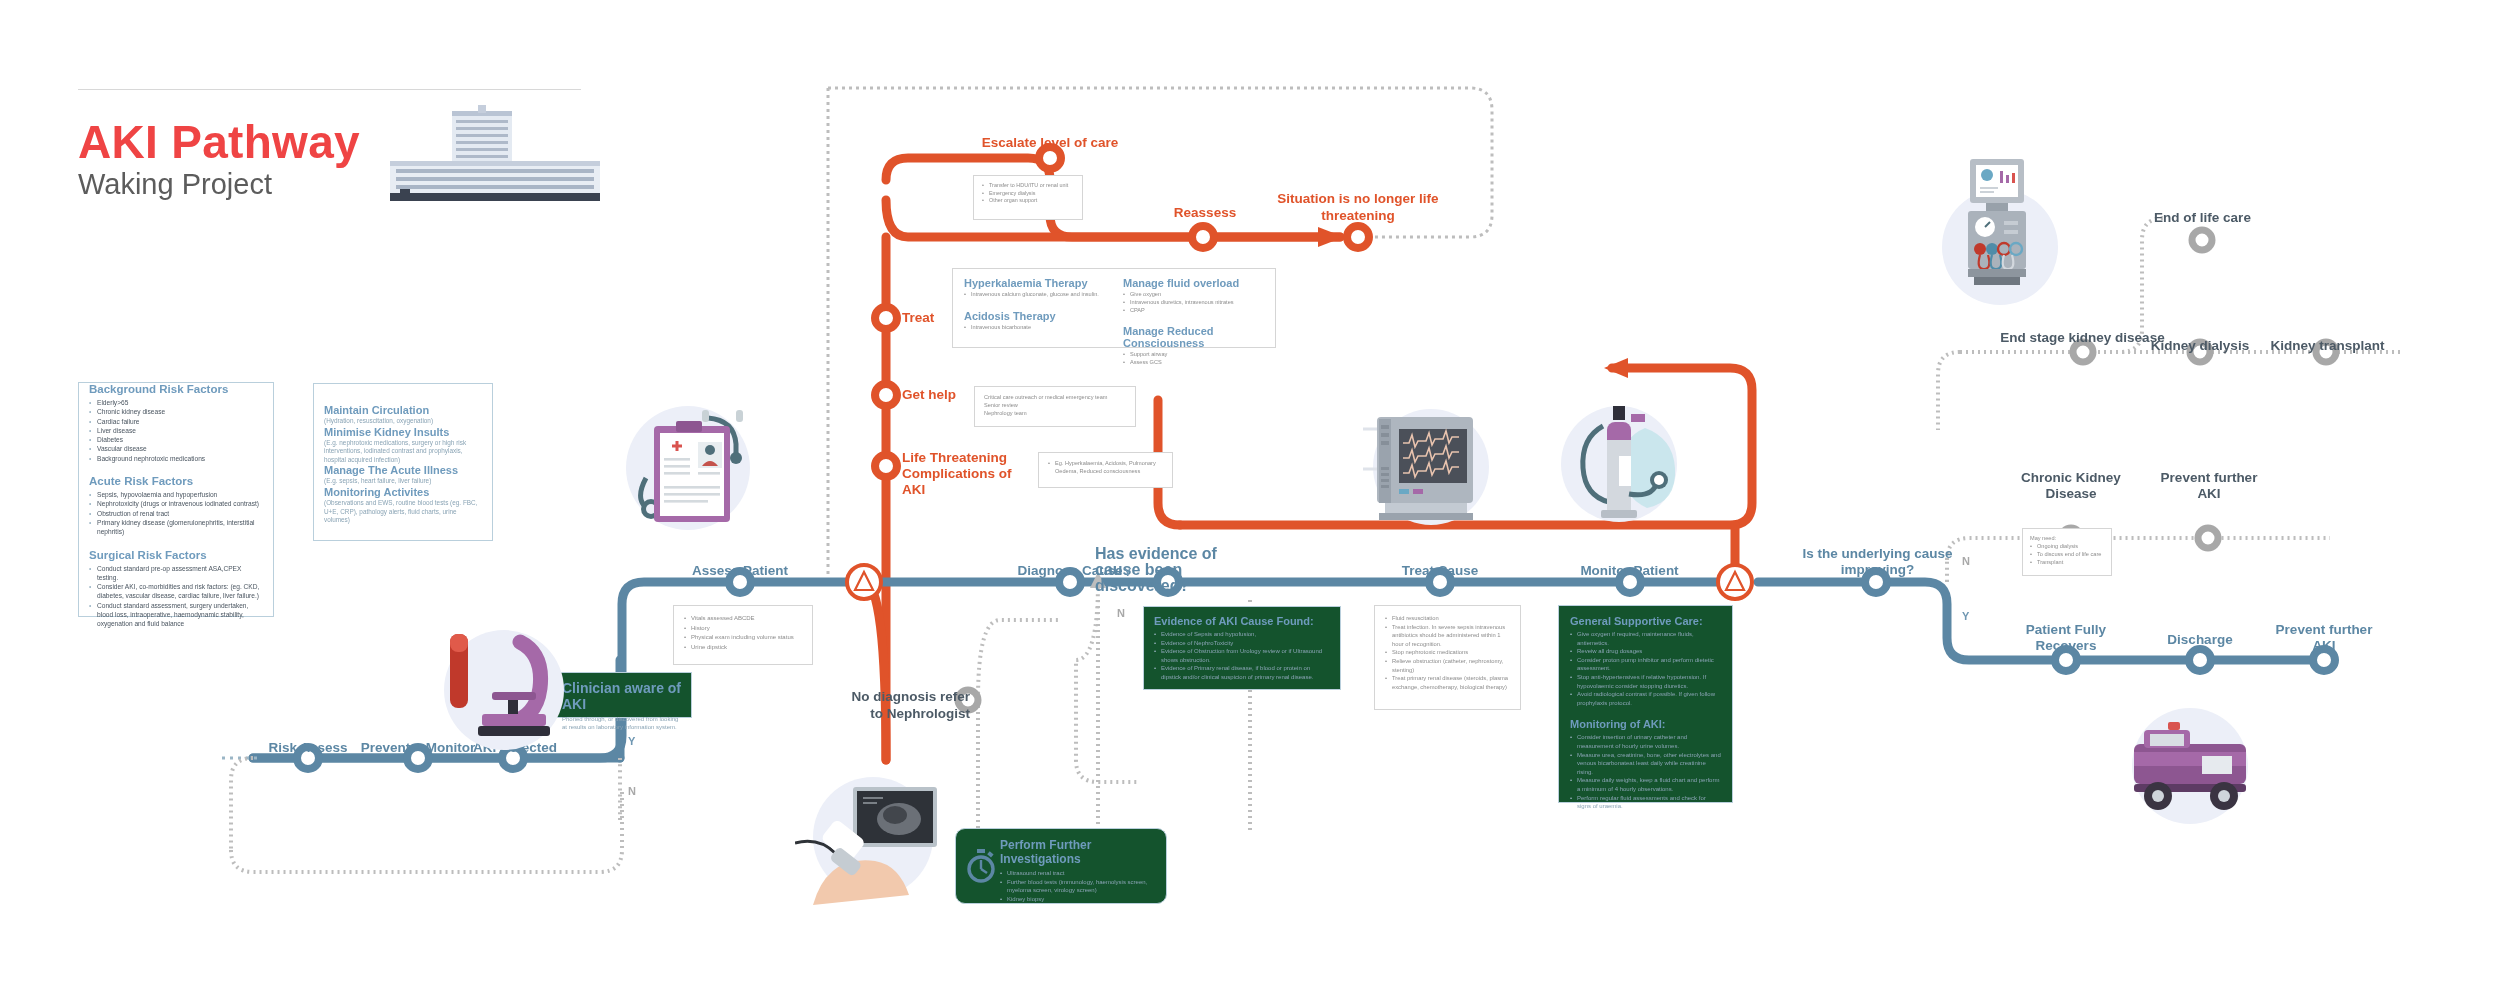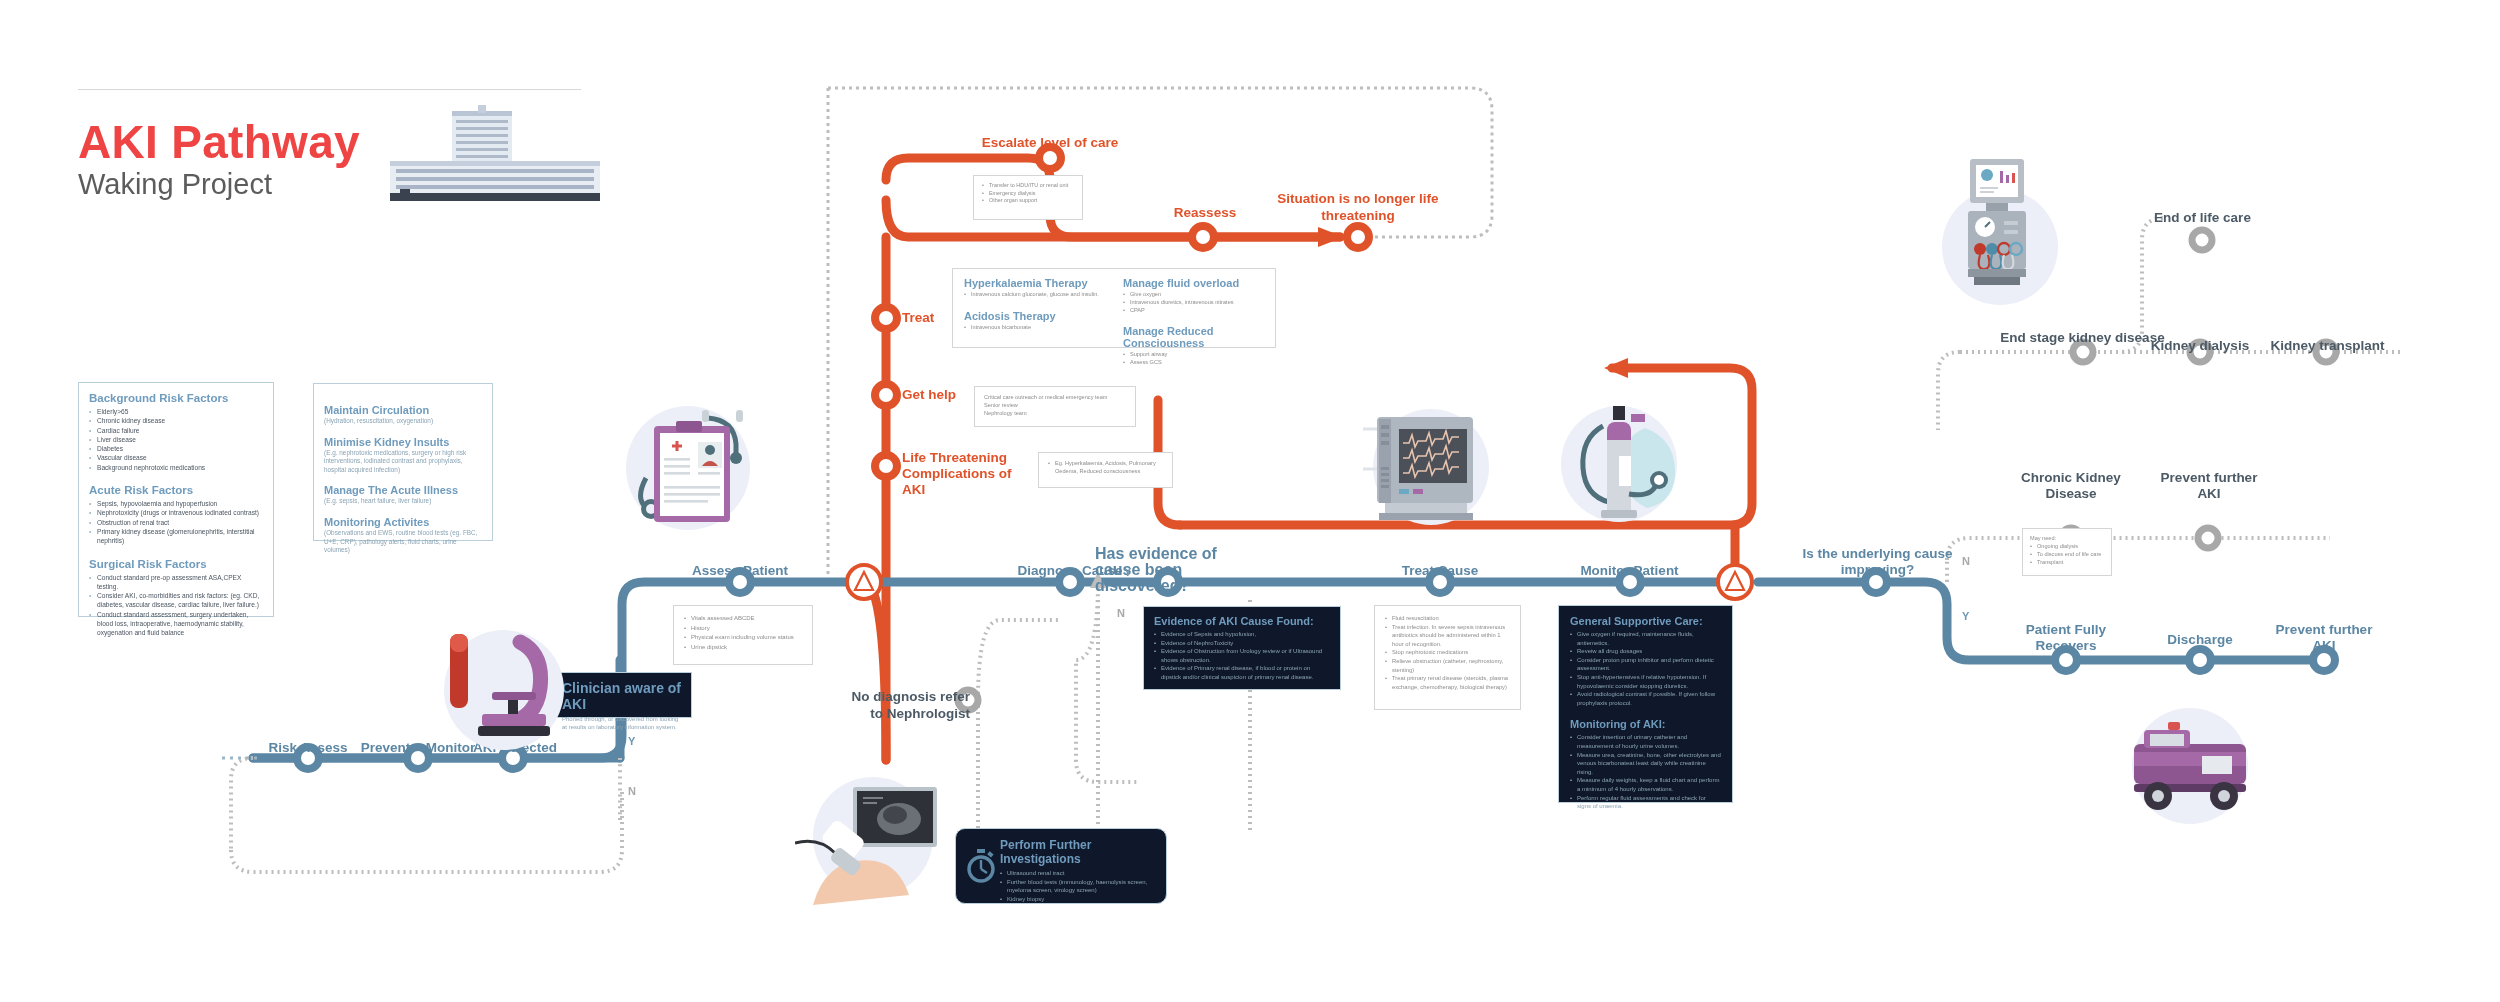--- a/index.html
+++ b/index.html
@@ -14,28 +14,28 @@
   #subtitle{left:78px;top:168px;font-size:29px;color:#5c5c5c;}
 
   
   .panel{border:1px solid #b9cfdc;background:#fff;box-sizing:border-box;}
   .ph{color:#6f9bbd;font-weight:bold;}
   .pl{color:#8aa4b5;}
   .panel ul{list-style:none;margin:0;padding:0;}
   .panel li{position:relative;padding-left:8px;}
   .panel li:before{content:"\2022";position:absolute;left:0;color:#9db6c6;}
 
-  #risk-panel{left:78px;top:382px;width:196px;height:235px;padding:9px 10px;}
+  #risk-panel{left:78px;top:382px;width:196px;height:235px;padding:0 10px;}
   #risk-panel .ph{font-size:11.5px;margin:0 0 3px;}
   #risk-panel .ph.sp{margin-top:12px;}
   #risk-panel li{font-size:6.6px;line-height:9.3px;}
 
   #prevent-panel{left:313px;top:383px;width:180px;height:158px;padding:20px 10px;}
   #prevent-panel .ph{font-size:11px;margin:0;}
-  #prevent-panel .ph.sp{margin-top:10px;}
+  #prevent-panel .ph.sp{}
   #prevent-panel .pl{font-size:6.4px;line-height:8.6px;margin:1px 0 0;}
 
   
   .note{border:1px solid #d5d5d5;background:#fff;box-sizing:border-box;color:#8c8c8c;}
   .note ul{list-style:none;margin:0;padding:0;}
   .note li{position:relative;padding-left:7px;}
   .note li:before{content:"\2022";position:absolute;left:0;}
 
   #note-escalate{left:973px;top:175px;width:110px;height:45px;padding:6px 8px;}
   #note-escalate li{font-size:5.4px;line-height:7.6px;}
@@ -56,21 +56,21 @@
   #note-assess li{font-size:6px;line-height:9.5px;}
 
   #note-treatcause{left:1374px;top:605px;width:147px;height:105px;padding:8px 10px;}
   #note-treatcause li{font-size:5.8px;line-height:8.6px;}
 
   #note-ckd{left:2022px;top:528px;width:90px;height:48px;padding:5px 7px;}
   #note-ckd .hd{font-size:5.6px;line-height:8px;}
   #note-ckd li{font-size:5.6px;line-height:8px;}
 
   
-  .callout{border:1px solid #b9cfdc;background:#0f172a;box-sizing:border-box;}
+  .callout{border:1px solid #b9cfdc;background:#14532d;box-sizing:border-box;}
   .callout h4{margin:0 0 3px;font-size:11px;font-weight:bold;color:#6f9bbd;}
   .callout h4.sp{margin-top:11px;}
   .callout ul{list-style:none;margin:0;padding:0;}
   .callout li{position:relative;padding-left:7px;color:#8aa4b5;font-size:6px;line-height:8.6px;}
   .callout li:before{content:"\2022";position:absolute;left:0;color:#9db6c6;}
 
   #callout-clinician{left:552px;top:672px;width:140px;height:46px;padding:7px 9px;}
   #callout-clinician h4{font-size:14px;}
   #callout-clinician .pl{font-size:6px;line-height:8.4px;color:#8aa4b5;}
 

